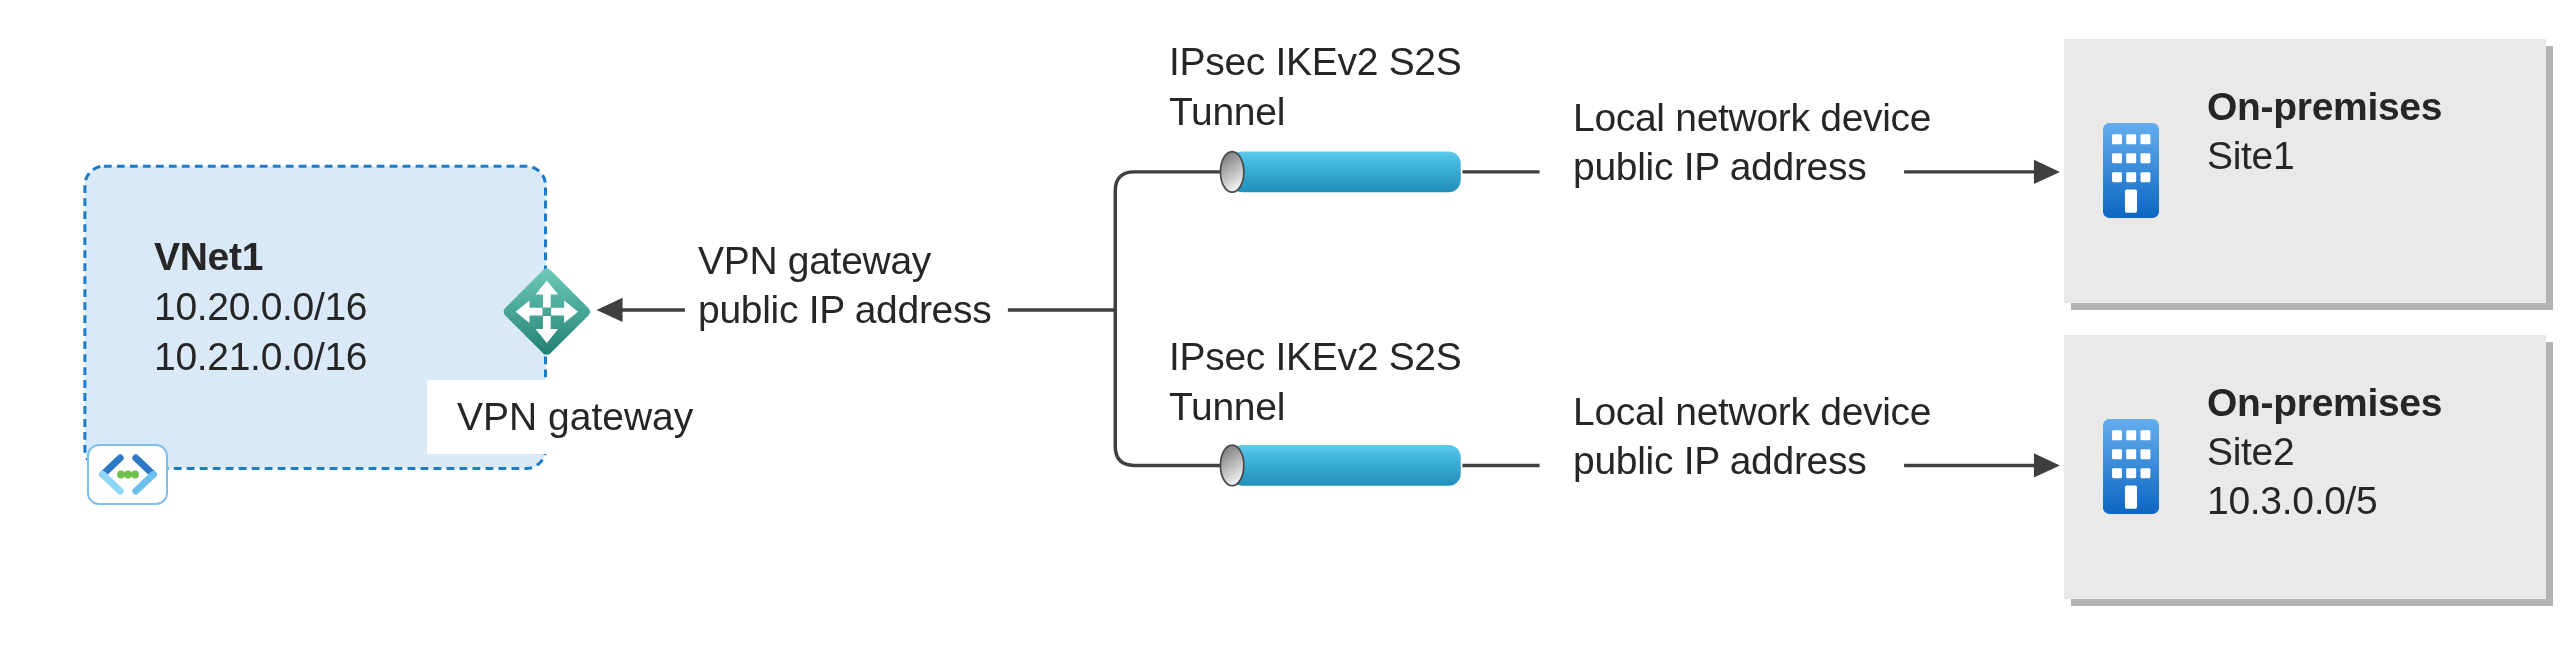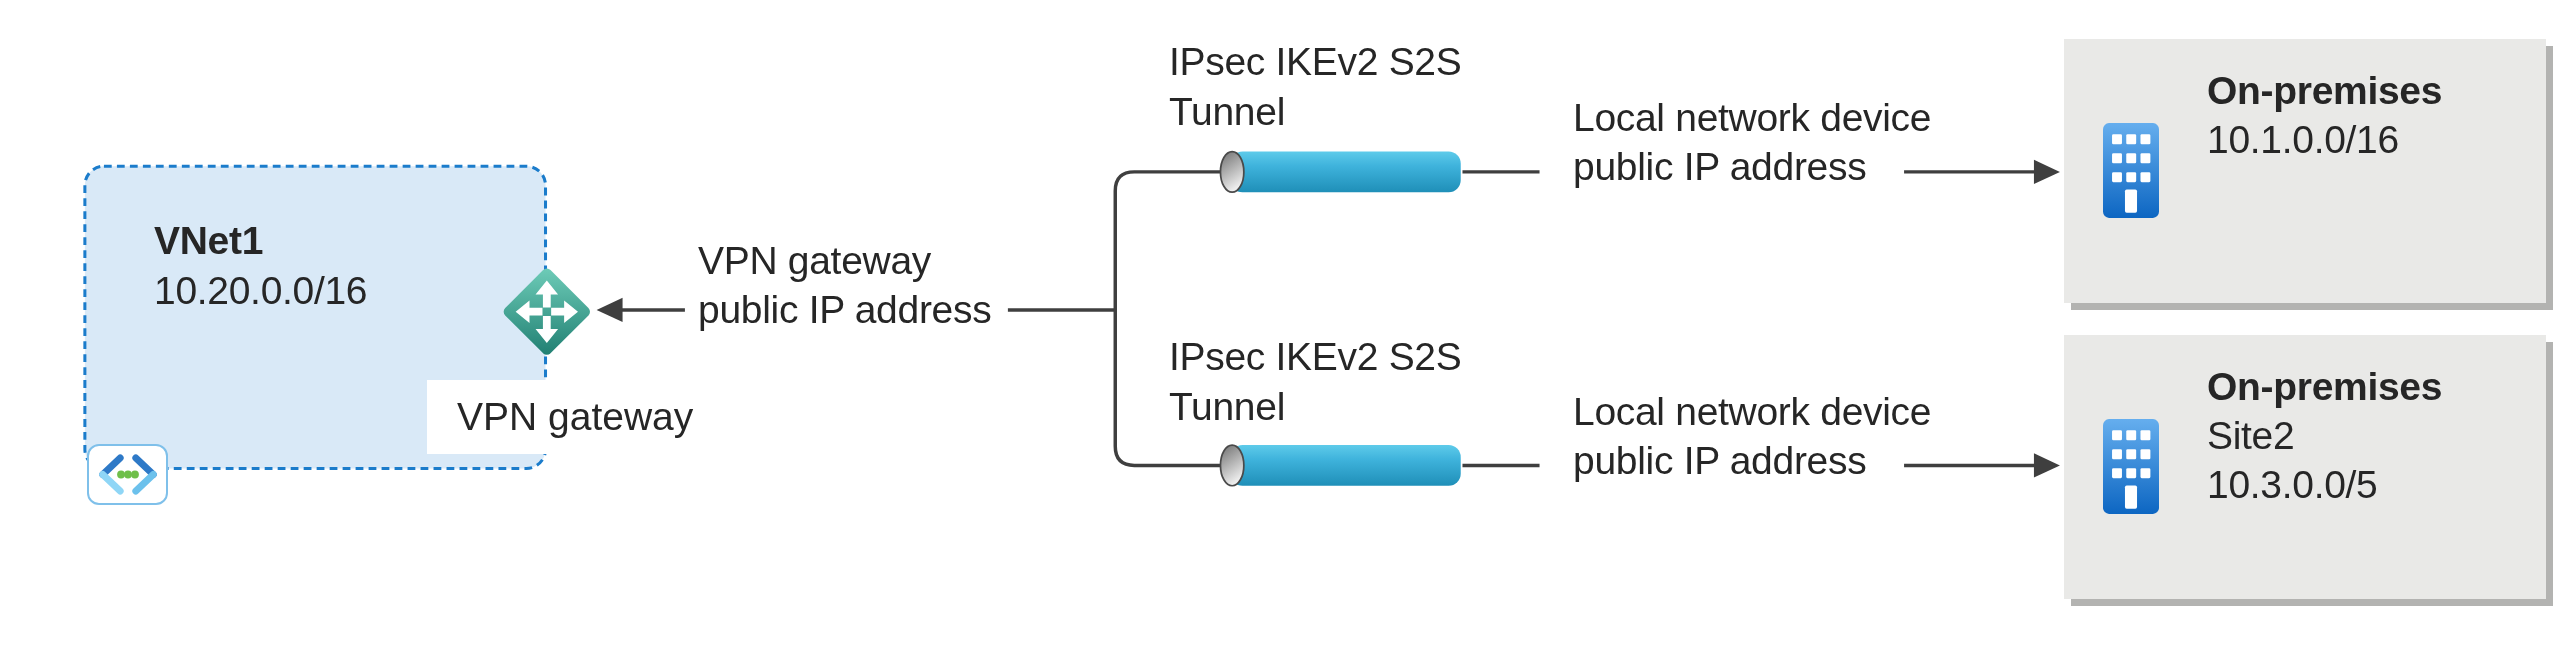--- a/index.html
+++ b/index.html
@@ -1,21 +1,21 @@
 <!DOCTYPE html>
 <html style="font-size:14px"><head>
 <meta charset="utf-8">
 <style>
   html,body{margin:0;padding:0;background:#ffffff;}
   .canvas{position:relative;width:2576px;height:652px;background:#ffffff;overflow:hidden;
           font-family:"Liberation Sans", sans-serif;}
   .overlay{position:absolute;left:0;top:0;z-index:1;}
   .txt{position:absolute;font-size:39px;line-height:49px;color:#262626;
        letter-spacing:-0.3px;white-space:nowrap;z-index:3;}
-  .bold{font-weight:bold;}
+  .bold{font-weight:bold;margin-top:16px;}
   .center{text-align:left;}
   .vnet-text{left:154px;top:216px;line-height:50px;}
   .mid-text{left:698px;top:236px;}
   .tunnel-label-1{left:1169px;top:37px;width:347px;line-height:50px;}
   .tunnel-label-2{left:1169px;top:332px;width:347px;line-height:50px;}
   .device-text-1{left:1573px;top:93px;}
   .device-text-2{left:1573px;top:387px;}
   .gw-label{position:absolute;left:427px;top:380px;width:292px;height:74px;
             background:#ffffff;z-index:2;font-size:39px;color:#262626;
             display:flex;align-items:center;padding-left:30px;box-sizing:border-box;
@@ -97,20 +97,21 @@
         <use href="#gwArrow" transform="rotate(90)"></use>
         <use href="#gwArrow" transform="rotate(180)"></use>
         <use href="#gwArrow" transform="rotate(270)"></use>
       </g>
     </g>
   </svg>
 
   <div class="txt vnet-text">
     <div class="bold">VNet1</div>
     <div>10.20.0.0/16</div>
+    <div>10.21.0.0/16</div>
   </div>
 
   <div class="vnet-badge">
     <svg width="68" height="47" viewBox="0 0 78 54">
       <g fill="none" stroke-width="8" stroke-linecap="round">
         <path d="M30,8 L10,27" stroke="#2e79c7"></path>
         <path d="M10,27 L30,46" stroke="#8fd6f6"></path>
         <path d="M48,8 L68,27" stroke="#2e79c7"></path>
         <path d="M68,27 L48,46" stroke="#6cc1ec"></path>
       </g>
@@ -180,21 +181,21 @@
         <rect x="10.5" y="57" width="11.5" height="11.5" rx="1.5"></rect>
           <rect x="27" y="57" width="11.5" height="11.5" rx="1.5"></rect>
           <rect x="43.5" y="57" width="11.5" height="11.5" rx="1.5"></rect>
         <rect x="25.5" y="77" width="14" height="27" rx="2"></rect>
       </g>
     </svg>
   </div>
 
   <div class="txt site-text-1">
     <div class="bold">On-premises</div>
-    <div>10.1.0.0/16</div>
+    <div>Site1</div>
   </div>
   <div class="txt site-text-2">
     <div class="bold">On-premises</div>
     <div>Site2</div>
     <div>10.3.0.0/5</div>
   </div>
 
 </div>
 
 

